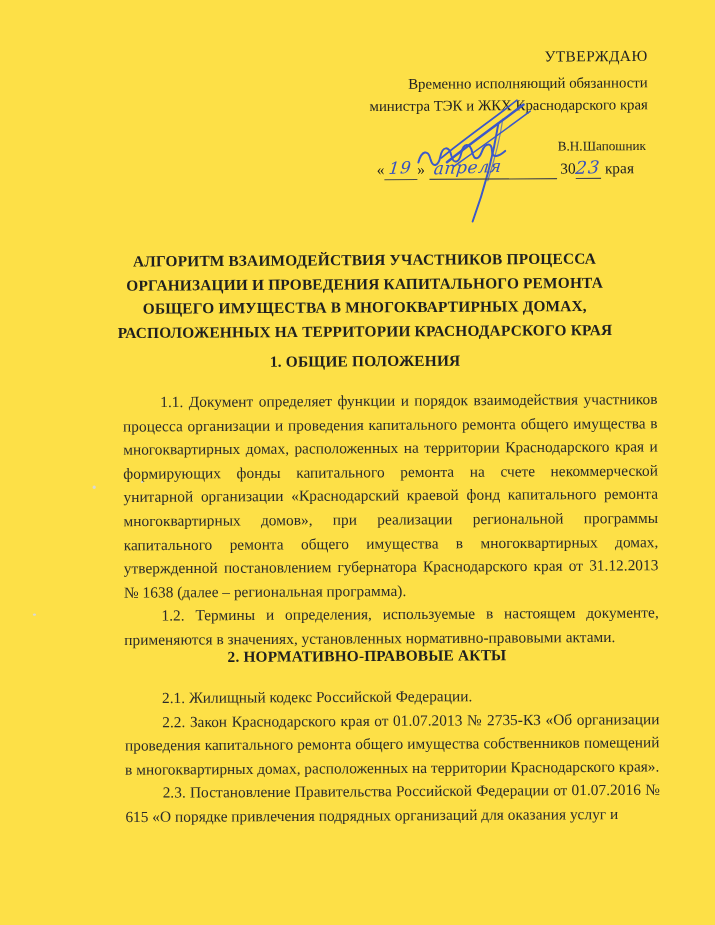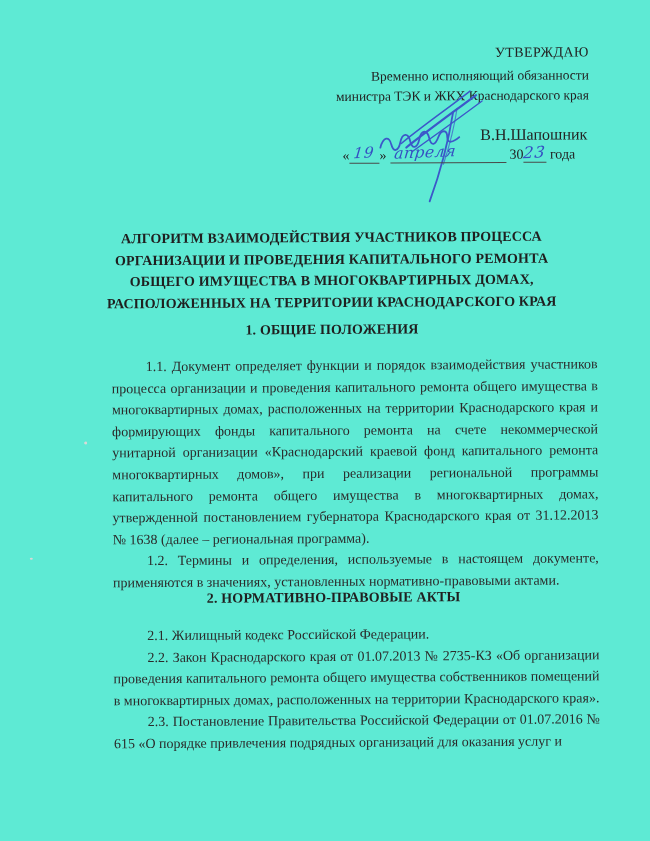--- a/index.html
+++ b/index.html
@@ -1,32 +1,32 @@
 <!DOCTYPE html>
 <html lang="ru"><head>
 <meta charset="utf-8">
 <style>
   html,body { margin:0; padding:0; background:#e8e8e8; }
   .page {
     position:relative;
     width:650px; height:841px;
     margin:0 auto;
-    background:#5eead4;
+    background:#fde047;
     overflow:hidden;
     font-family:"Liberation Serif", serif;
     color:#2b2b2b;
   }
   .rot { position:absolute; inset:0; transform:rotate(-0.35deg); transform-origin:50% 50%; }
 
   
   .appr-line { position:absolute; right:59px; white-space:nowrap; font-size:13.5px; color:#232323; }
   .stamp   { top:46px;  font-size:14px; letter-spacing:0.4px; }
   .appr-l2 { top:69px; }
   .appr-l3 { top:89px; }
-  .signer  { top:127px; right:61px; font-size:16px; }
+  .signer  { top:127px; right:61px; font-size:12px; }
 
   .dateline {
     position:absolute; top:146px; left:344px;
     font-size:14px; color:#232323; white-space:nowrap;
   }
   .slot {
     display:inline-block; vertical-align:bottom;
     border-bottom:1.2px solid #4a4a4a;
     text-align:center; height:17px; line-height:15px;
   }
@@ -95,21 +95,21 @@
         <path d="M100,28 C96,52 88,85 76,117" stroke-width="1.8"></path>
         <path d="M104,24 C101,44 96,62 90,80" stroke-width="1.1" opacity="0.7"></path>
       </g>
     </svg>
 
     <div class="appr-line signer">В.Н.Шапошник</div>
 
     <div class="dateline"><span>«</span><span class="slot slot-day"><span class="hand hand-day">19</span></span><span>»</span>
       <span class="slot slot-month"><span class="hand hand-month">апреля</span></span>
       <span>30</span><span class="slot slot-year"><span class="hand hand-year">23</span></span>
-      <span>года</span>
+      <span>края</span>
     </div>
 
     <div class="title-block">
       <div>АЛГОРИТМ ВЗАИМОДЕЙСТВИЯ УЧАСТНИКОВ ПРОЦЕССА</div>
       <div>ОРГАНИЗАЦИИ И ПРОВЕДЕНИЯ КАПИТАЛЬНОГО РЕМОНТА</div>
       <div>ОБЩЕГО ИМУЩЕСТВА В МНОГОКВАРТИРНЫХ ДОМАХ,</div>
       <div>РАСПОЛОЖЕННЫХ НА ТЕРРИТОРИИ КРАСНОДАРСКОГО КРАЯ</div>
     </div>
 
     <div class="sec-heading h-sec1">1. ОБЩИЕ ПОЛОЖЕНИЯ</div>

